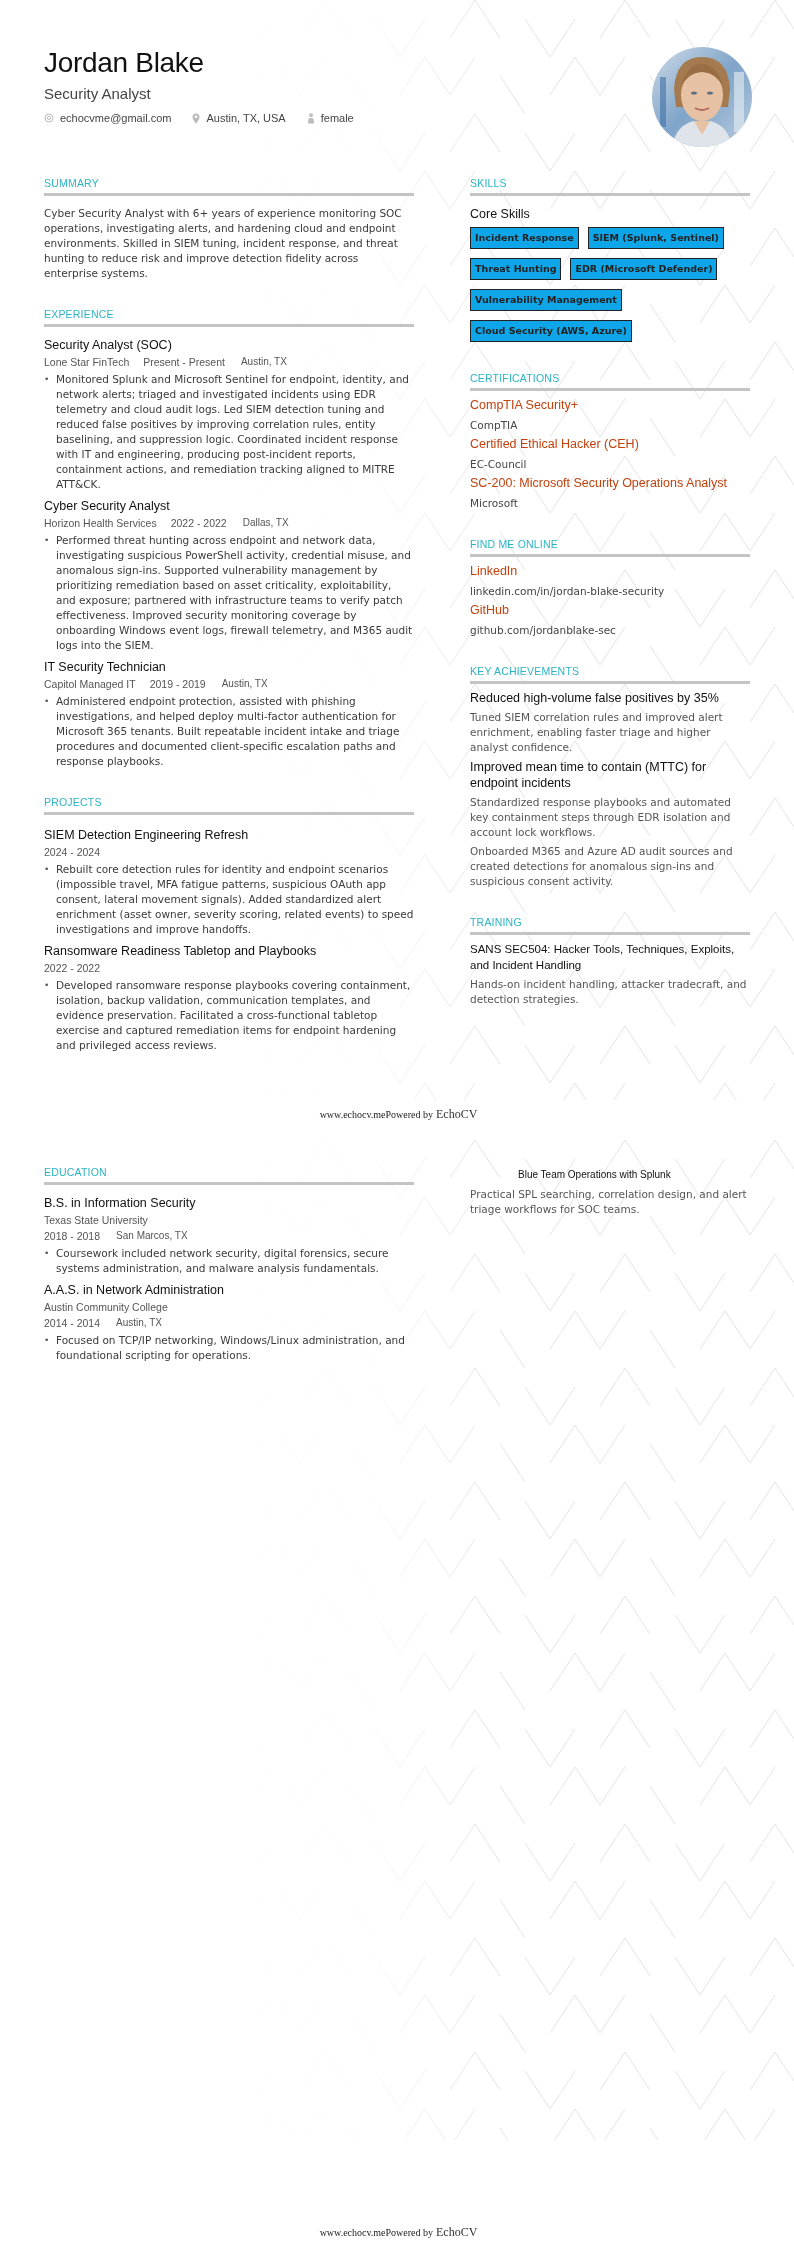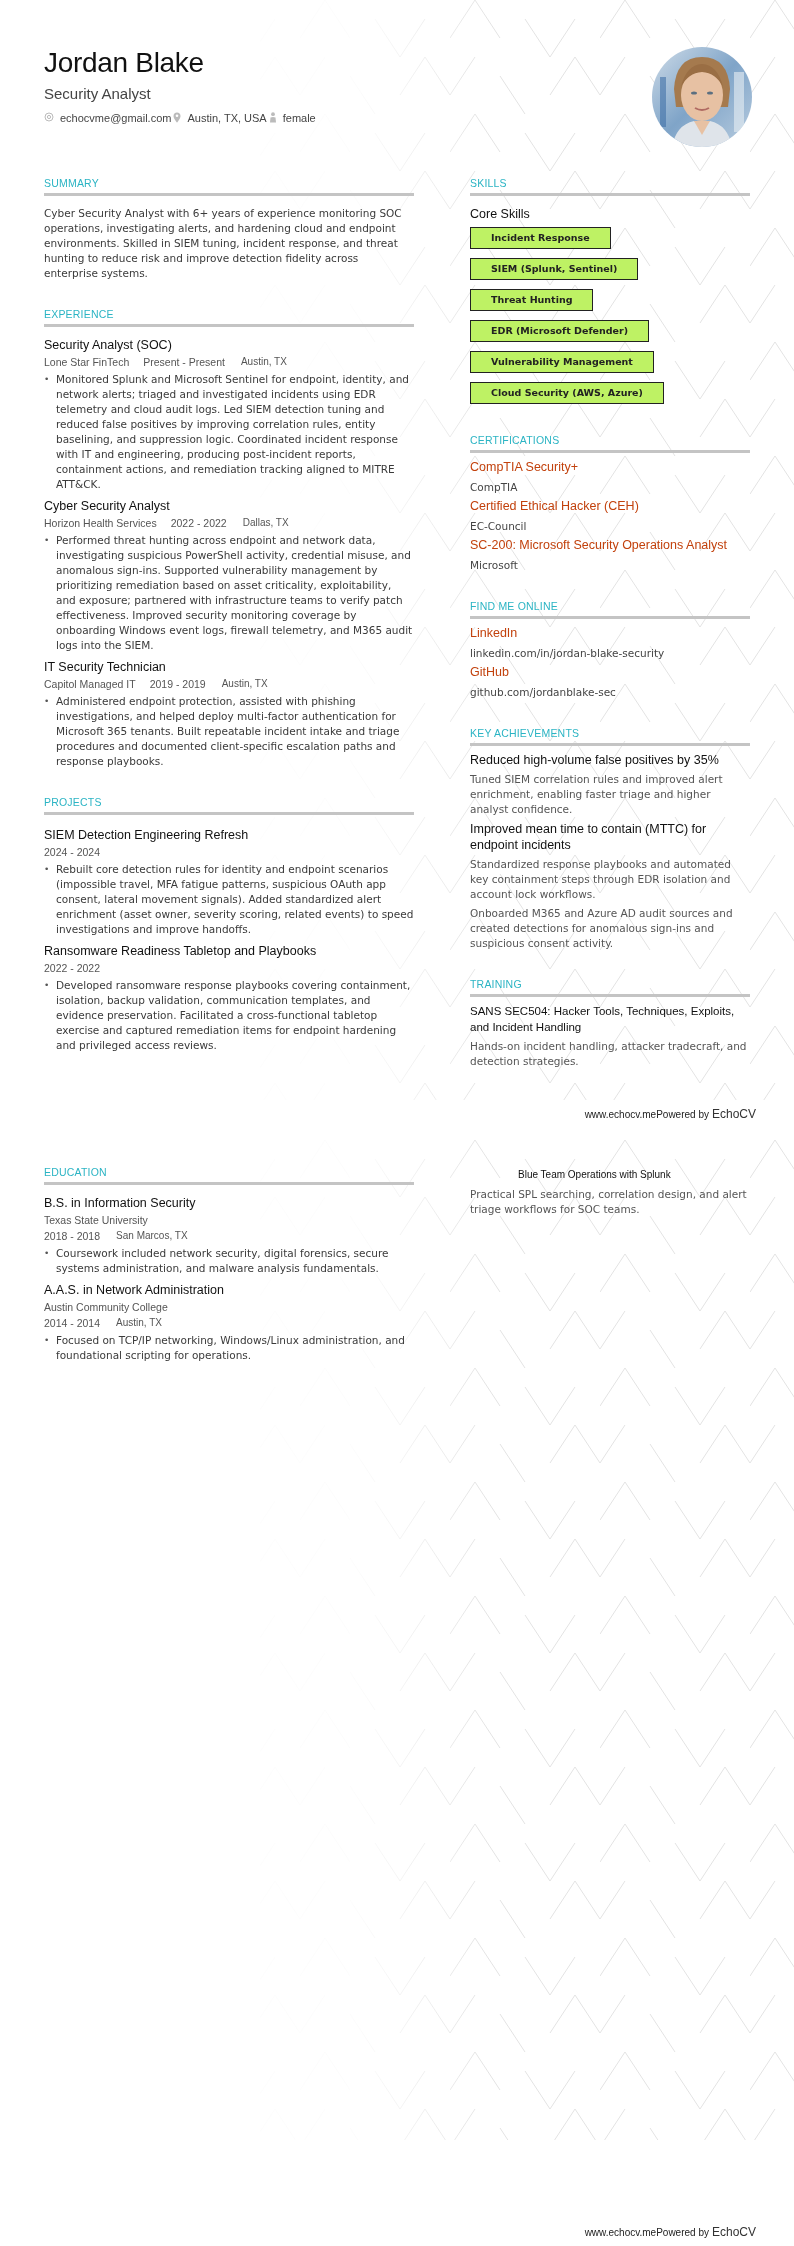--- a/index.html
+++ b/index.html
@@ -7,21 +7,21 @@
   body { font-family: "DejaVu Sans", sans-serif; color: #333; position: relative; height: 2246px; overflow: hidden; }
   .bg { position: absolute; left: 0; top: 0; width: 794px; height: 2246px; z-index: 0; pointer-events: none; }
   .page { position: absolute; left: 0; width: 794px; z-index: 1; }
   .page1 { top: 4px; height: 1123px; }
   .page2 { top: 1123px; height: 1123px; }
 
   .header { position: absolute; left: 44px; top: 42px; }
   .name { font-family: "Liberation Sans", sans-serif; font-size: 28px; color: #111; font-weight: 400; letter-spacing: -0.3px; line-height: 34px; }
   .role { font-family: "Liberation Sans", sans-serif; font-size: 15px; color: #444; margin-top: 4px; line-height: 20px; }
   .contacts { display: flex; align-items: center; margin-top: 8px; font-size: 11px; color: #444; font-family: "Liberation Sans", sans-serif; }
-  .contact { display: flex; align-items: flex-start; margin-right: 2px; }
+  .contact { display: flex; align-items: center; margin-right: 21px; }
   .contact svg { margin-right: 6px; }
   .photo { position: absolute; left: 652px; top: 43px; width: 100px; height: 100px; border-radius: 50%; overflow: hidden; }
 
   .col-left { position: absolute; left: 44px; width: 370px; }
   .col-right { position: absolute; left: 470px; width: 280px; }
 
   .sec-title { font-family: "Liberation Sans", sans-serif; font-size: 10.5px; color: #2bb4c4; letter-spacing: 0.2px; line-height: 14px; }
   .sec-rule { height: 3px; background: #c4c4c4; margin-top: 3px; margin-bottom: 10px; }
   .section { margin-bottom: 26px; }
 
@@ -30,29 +30,29 @@
   .item-meta { font-family: "Liberation Sans", sans-serif; font-size: 10.5px; color: #555; line-height: 16px; display: flex; align-items: flex-end; }
   .item-meta .dates { margin-left: 14px; }
   .item-meta .loc { margin-left: 16px; font-size: 10px; }
   .item-meta.nocomp .dates { margin-left: 0; }
   .bullet { display: flex; font-size: 10.5px; line-height: 15px; color: #3a3a3a; margin-top: 2px; }
   .bullet .dot { width: 12px; flex: none; font-size: 9px; line-height: 15px; color: #555; }
   .item { margin-bottom: 6px; }
 
   .skills-head { font-family: "Liberation Sans", sans-serif; font-size: 12.5px; color: #111; margin-bottom: 4px; line-height: 17px; }
   .tags { display: flex; flex-wrap: wrap; }
-  .tag { border: 1px solid #222; font-size: 9.5px; font-weight: bold; color: #222; padding: 4px 20px; margin: 0 9px 9px 0; line-height: 12px; background: #bef264; }
+  .tag { border: 1px solid #222; font-size: 9.5px; font-weight: bold; color: #222; padding: 4px 4px; margin: 0 9px 9px 0; line-height: 12px; background: #0ea5e9; }
 
   .cert-title { font-family: "Liberation Sans", sans-serif; font-size: 12.5px; color: #c2410c; line-height: 17px; margin-top: 3px; }
   .cert-sub { font-size: 10.5px; color: #444; line-height: 16px; margin-top: 3px; }
 
   .ach-title { font-family: "Liberation Sans", sans-serif; font-size: 12.5px; color: #111; line-height: 16px; margin-top: 4px; }
   .ach-desc { font-size: 10.5px; color: #555; line-height: 15px; margin-top: 4px; }
 
-  .footer { position: absolute; left: 41px; width: 715px; display: flex; justify-content: flex-end; align-items: baseline; font-family: Liberation Sans, sans-serif; font-size: 10px; color: #222; }
+  .footer { position: absolute; left: 41px; width: 715px; display: flex; justify-content: center; align-items: baseline; font-family: Liberation Serif, serif; font-size: 10px; color: #222; }
   .footer .brand { font-size: 12px; color: #333; margin-left: 3px; }
 </style>
 </head>
 <body>
 
 <svg class="bg" xmlns="http://www.w3.org/2000/svg" width="794" height="2246">
   <defs>
     <pattern id="chev" x="0" y="0" width="150" height="114" patternUnits="userSpaceOnUse">
       <g stroke="#e3e3e3" stroke-width="1" fill="none">
         <polyline points="0,38 25,0 50,38"></polyline>

